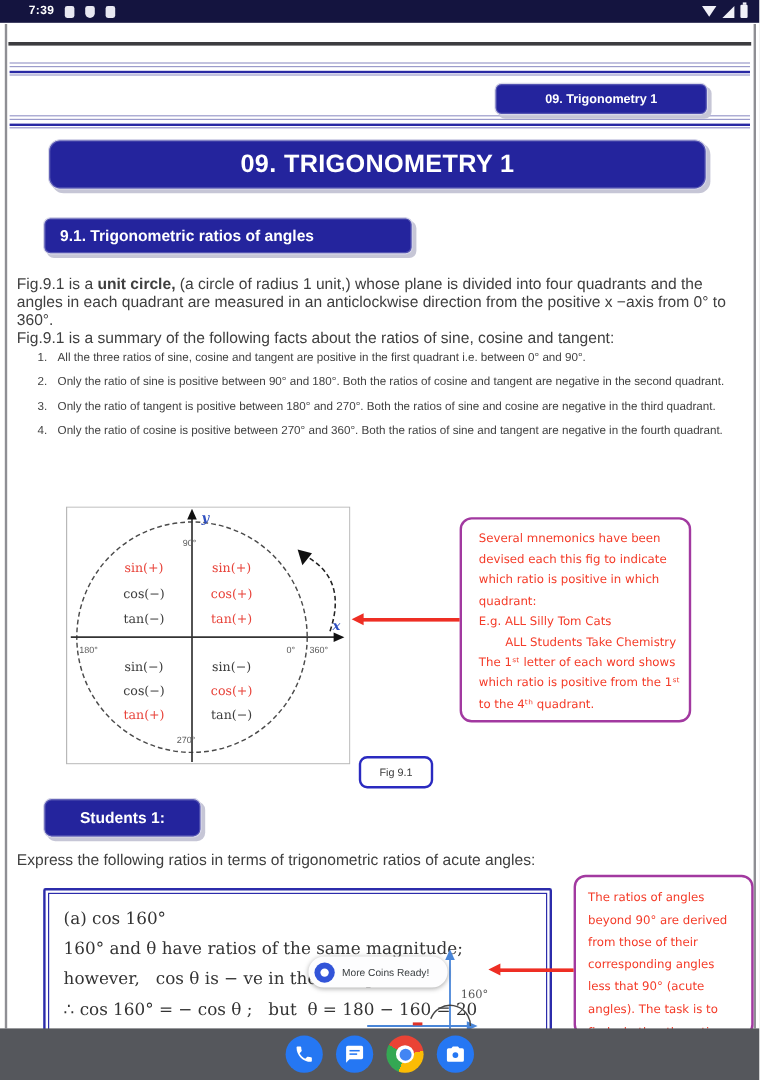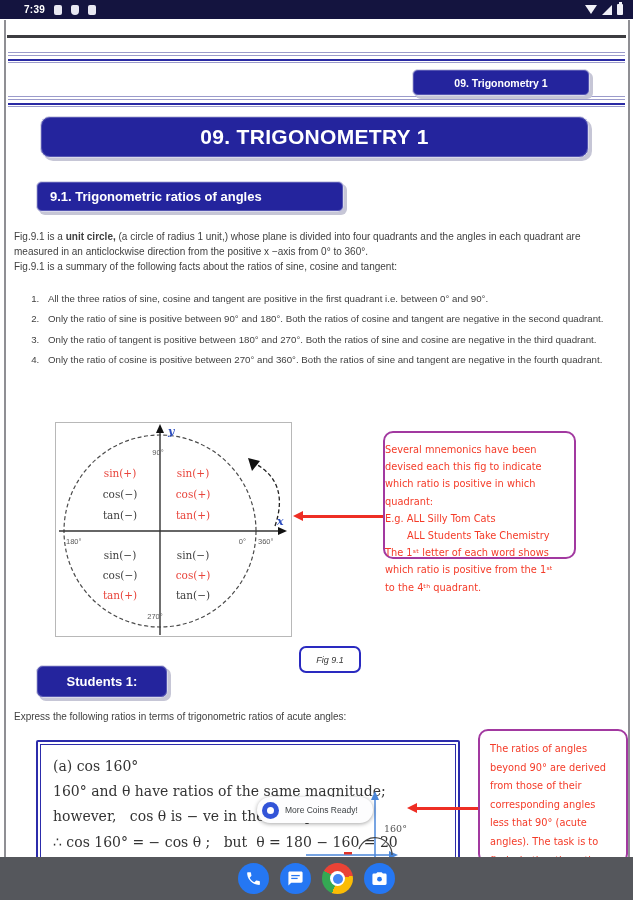--- a/index.html
+++ b/index.html
@@ -36,45 +36,45 @@
   #chapter-tab{left:412px;top:69px;width:176px;height:25px;border-radius:6px;
                justify-content:center;font-size:10.5px;}
   #page-title{left:40px;top:116px;width:547px;height:40px;border-radius:10px;
               justify-content:center;font-size:21px;letter-spacing:.3px;}
   #section-header{left:36px;top:181px;width:308px;height:31px;border-radius:6px;
                   font-size:13px;padding-left:13px;box-sizing:border-box;}
   #example-button{left:36px;top:665px;width:130px;height:31px;border-radius:7px;
                   justify-content:center;font-size:13px;}
 
   
-  .bodytext{position:absolute;color:#3f3f3f;font-size:10px;line-height:15px;z-index:2;}
+  .bodytext{position:absolute;color:#3f3f3f;font-size:13px;line-height:15px;z-index:2;}
   #intro{left:14px;top:229px;width:608px;}
   #intro p{margin:0;}
   #facts-list{position:absolute;left:20px;top:292px;width:598px;margin:0;
               padding-left:22px;color:#3f3f3f;font-size:9.7px;line-height:14.8px;z-index:2;}
   #facts-list li{margin-bottom:5.5px;padding-left:6px;}
   #express-line{left:14px;top:709px;width:600px;}
 
   
   #figure-box{position:absolute;left:55px;top:422px;z-index:2;}
   .qt{font-family:"DejaVu Serif",serif;font-size:10.5px;text-anchor:middle;}
   .pos{fill:#e8443b;}
   .neg{fill:#3d3d3d;}
   .angle-lb{font-size:7.5px;fill:#5a5a5a;font-family:"Liberation Sans",sans-serif;}
   .axis-lb{font-family:"DejaVu Serif",serif;font-style:italic;font-weight:bold;font-size:11px;fill:#2e4fc0;}
 
-  #fig-caption{position:absolute;left:299px;top:646px;width:58px;height:23px;background:#fff;
+  #fig-caption{position:absolute;left:299px;top:630px;width:58px;height:23px;background:#fff;
                border:2px solid #2a2ac0;border-radius:7px;color:#3a3a3a;font-size:9px;
-               display:flex;align-items:center;justify-content:center;z-index:2;font-style:italic;}
+               display:flex;align-items:center;justify-content:center;z-index:2;}
 
   
   .annotation{position:absolute;background:#fff;border:2.5px solid #a239a0;border-radius:10px;
               color:#f43b28;font-size:9.8px;line-height:17.4px;z-index:10;
               font-family:"DejaVu Sans",sans-serif;box-sizing:border-box;}
-  #mnemonic-box{left:383px;top:431px;width:193px;height:128px;padding:8px 6px 6px 0;line-height:17.2px;}
+  #mnemonic-box{left:383px;top:431px;width:193px;height:171px;padding:8px 6px 6px 14px;line-height:17.2px;}
   #mnemonic-box .indent{padding-left:22px;}
   #ratio-box{left:478px;top:729px;width:150px;height:135px;padding:9px 6px 6px 10px;line-height:18.6px;}
 
   
   .red-arrow{position:absolute;z-index:20;}
   .red-arrow .shaft{position:absolute;top:3px;height:2.5px;background:#ee2e24;}
   .red-arrow .head{position:absolute;left:0;top:-1.5px;width:0;height:0;
                    border-top:5.5px solid transparent;border-bottom:5.5px solid transparent;
                    border-right:10px solid #ee2e24;}
   #arrow-to-circle{left:293px;top:512px;width:90px;height:10px;}

